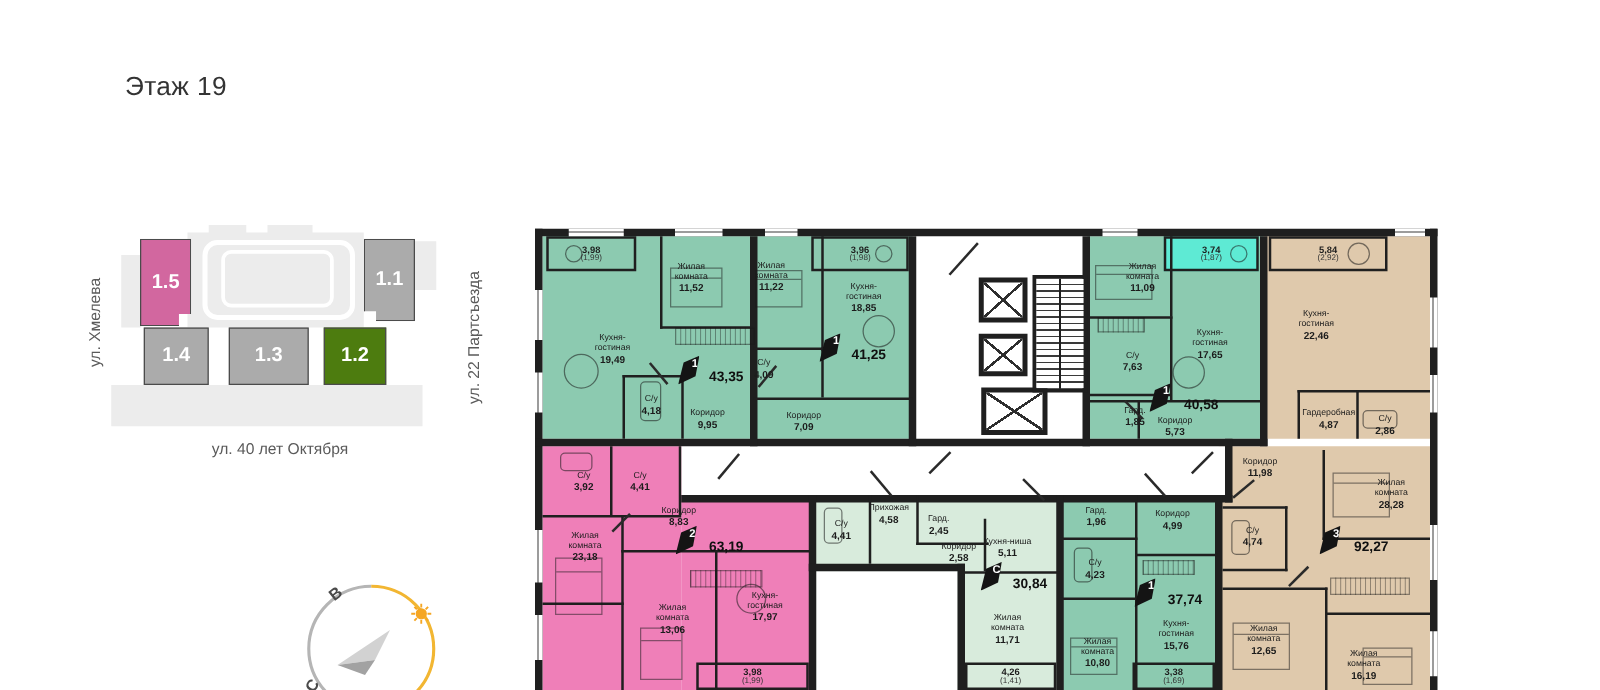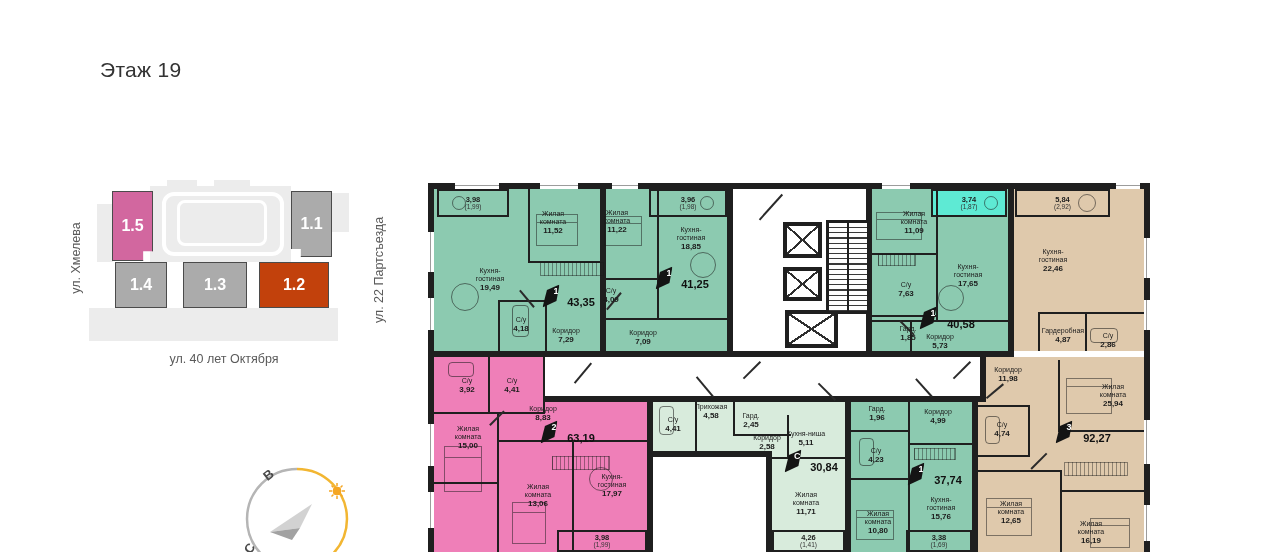--- a/index.html
+++ b/index.html
@@ -67,21 +67,21 @@
       </div>
     <div class="mm-sec" style="left:291px;top:191px;width:41px;height:66px;background:#ababab;clip-path:polygon(0 0,100% 0,100% 100%,24% 100%,24% 88%,0 88%)">
         <span>1.1</span>
       </div>
     <div class="mm-sec" style="left:115px;top:262px;width:52px;height:46px;background:#ababab">
         <span>1.4</span>
       </div>
     <div class="mm-sec" style="left:183px;top:262px;width:64px;height:46px;background:#ababab">
         <span>1.3</span>
       </div>
-    <div class="mm-sec" style="left:259px;top:262px;width:70px;height:46px;background:#c2410c">
+    <div class="mm-sec" style="left:259px;top:262px;width:50px;height:46px;background:#4d7c0f">
         <span>1.2</span>
       </div>
 
     <div class="street vert" style="left:76px;top:258px">ул. Хмелева</div>
     <div class="street vert" style="left:379px;top:270px">ул. 22 Партсъезда</div>
     <div class="street" style="left:224px;top:359px">ул. 40 лет Октября</div>
   </div>
 
   <svg class="abs" style="left:236px;top:462px" width="122" height="120" viewBox="0 0 122 120">
     <path d="M 61 7 A 50 50 0 0 0 61 107" fill="none" stroke="#b5b5b5" stroke-width="2.5"></path>
@@ -285,21 +285,21 @@
   <div class="rl" style="left:490px;top:280px">
       <span class="rn">Кухня-гостиная</span>
       <span class="ra">19,49</span>
     </div>
   <div class="rl" style="left:521px;top:325px">
       <span class="rn">С/у</span>
       <span class="ra">4,18</span>
     </div>
   <div class="rl" style="left:566px;top:336px">
       <span class="rn">Коридор</span>
-      <span class="ra">7,29</span>
+      <span class="ra">9,95</span>
     </div>
   <div class="flag" style="left:551px;top:296px">
       <span>1</span>
     </div>
   <div class="total" style="left:581px;top:302px">43,35</div>
 
   <div class="rl" style="left:617px;top:222px">
       <span class="rn">Жилая комната</span>
       <span class="ra">11,22</span>
     </div>
@@ -356,21 +356,21 @@
   <div class="rl" style="left:1108px;top:341px">
       <span class="rn">С/у</span>
       <span class="ra">2,86</span>
     </div>
   <div class="rl" style="left:1008px;top:375px">
       <span class="rn">Коридор</span>
       <span class="ra">11,98</span>
     </div>
   <div class="rl" style="left:1113px;top:396px">
       <span class="rn">Жилая комната</span>
-      <span class="ra">25,94</span>
+      <span class="ra">28,28</span>
     </div>
   <div class="rl" style="left:1002px;top:430px">
       <span class="rn">С/у</span>
       <span class="ra">4,74</span>
     </div>
   <div class="rl" style="left:1011px;top:513px">
       <span class="rn">Жилая комната</span>
       <span class="ra">12,65</span>
     </div>
   <div class="rl" style="left:1091px;top:533px">
@@ -389,21 +389,21 @@
   <div class="rl" style="left:512px;top:386px">
       <span class="rn">С/у</span>
       <span class="ra">4,41</span>
     </div>
   <div class="rl" style="left:543px;top:414px">
       <span class="rn">Коридор</span>
       <span class="ra">8,83</span>
     </div>
   <div class="rl" style="left:468px;top:438px">
       <span class="rn">Жилая комната</span>
-      <span class="ra">15,00</span>
+      <span class="ra">23,18</span>
     </div>
   <div class="rl" style="left:538px;top:496px">
       <span class="rn">Жилая комната</span>
       <span class="ra">13,06</span>
     </div>
   <div class="rl" style="left:612px;top:486px">
       <span class="rn">Кухня-гостиная</span>
       <span class="ra">17,97</span>
     </div>
   <div class="flag" style="left:549px;top:432px">

